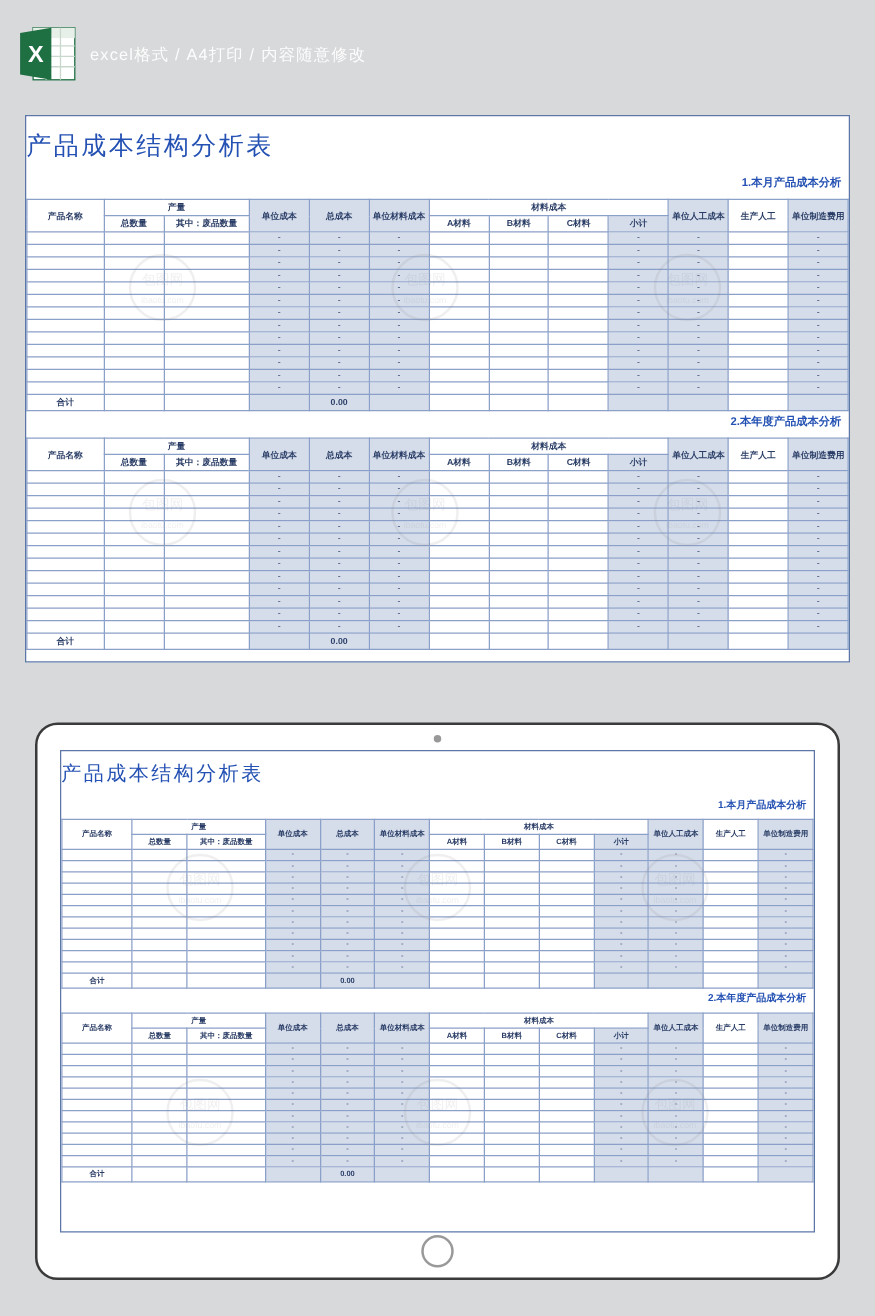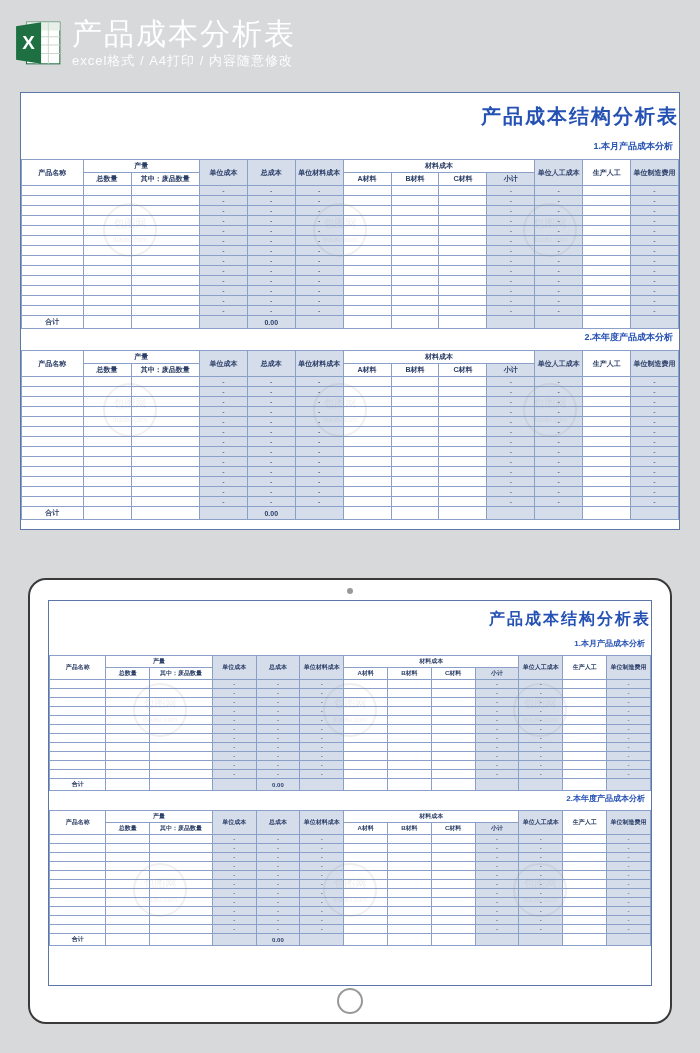--- a/index.html
+++ b/index.html
@@ -68,24 +68,24 @@
     transform: translateX(-50%);
   }
   .tablet-inner {
     position: absolute;
     left: 18px; right: 18px; top: 20px; bottom: 36px;
     border: 1px solid #5d76a8;
     background: #fff;
     overflow: hidden;
   }
   .doc-title {
-    text-align: right;
+    text-align: left;
     color: #2451b3;
     font-size: 20px;
-    font-weight: 700;
+    font-weight: 400;
     padding: 10px 0 8px;
     letter-spacing: 2px;
   }
   .tablet-inner .doc-title { font-size: 16px; padding: 8px 0 6px; }
   .section-label {
     color: #2451b3;
     font-size: 9px;
     font-weight: 700;
     padding: 2px 6px 6px;
     text-align: right;
@@ -139,21 +139,20 @@
     <rect x="12" y="4" width="32" height="8" fill="#e7efe9"></rect>
     <line x1="12" y1="18" x2="44" y2="18" stroke="#c9d8cd"></line>
     <line x1="12" y1="26" x2="44" y2="26" stroke="#c9d8cd"></line>
     <line x1="12" y1="34" x2="44" y2="34" stroke="#c9d8cd"></line>
     <line x1="22" y1="4" x2="22" y2="44" stroke="#c9d8cd"></line>
     <line x1="33" y1="4" x2="33" y2="44" stroke="#c9d8cd"></line>
     <polygon points="2,8 26,4 26,44 2,40" fill="#1e6f42"></polygon>
     <text x="14" y="30" fill="#fff" font-size="18" font-weight="bold" text-anchor="middle" font-family="Arial">X</text>
   </svg>
   <div class="header-text">
-    <div class="header-title">产品成本分析表</div>
     <div class="header-sub">excel格式 / A4打印 / 内容随意修改</div>
   </div>
 </div>
 
 <div class="sheet sheet-1">
   <div id="doc-content-1">
     <div class="doc-title">产品成本结构分析表</div>
     <div class="section-label">1.本月产品成本分析</div>
 
   <table>

